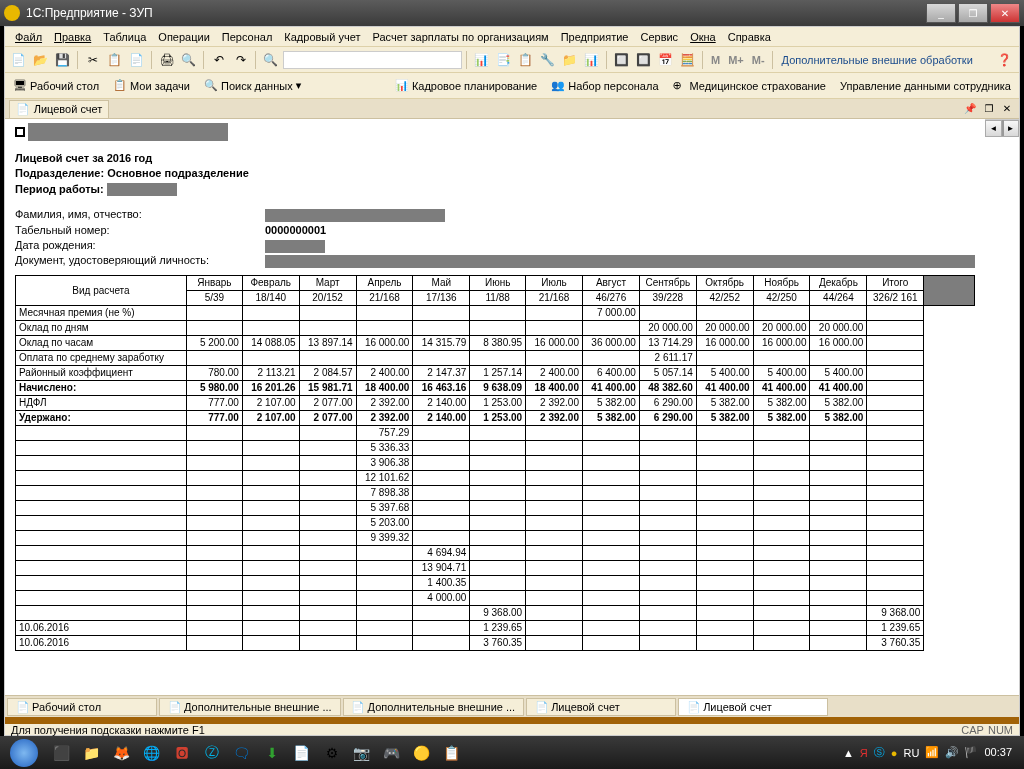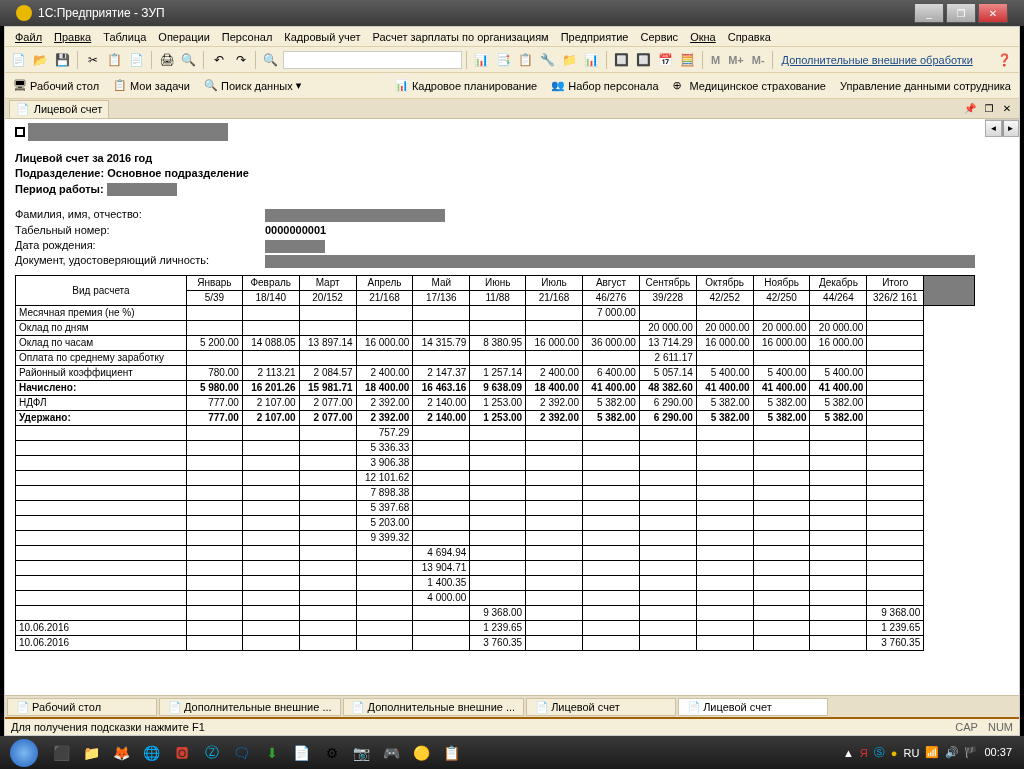--- a/index.html
+++ b/index.html
@@ -1,39 +1,39 @@
 <!DOCTYPE html>
 <html><head>
 <meta charset="utf-8">
 <style>
 * { margin: 0; padding: 0; box-sizing: border-box; }
 body { font-family: Tahoma, Arial, sans-serif; font-size: 11px; background: #000; width: 1024px; height: 769px; overflow: hidden; position: relative; }
 
 
-.win-titlebar { height: 26px; background: linear-gradient(#5c5c5c, #3a3a3a); display: flex; align-items: center; padding: 0 16px; color: #fff; font-size: 12px; }
+.win-titlebar { height: 26px; background: linear-gradient(#5c5c5c, #3a3a3a); display: flex; align-items: center; padding: 0 4px; color: #fff; font-size: 12px; }
 .win-titlebar .icon-1c { width: 16px; height: 16px; background: #e8b800; border-radius: 50%; margin-right: 6px; }
 .win-buttons { margin-left: auto; display: flex; }
 .win-btn { width: 30px; height: 20px; background: linear-gradient(#d8d8d8,#a8a8a8); border: 1px solid #555; margin-left: 2px; display: flex; align-items: center; justify-content: center; font-size: 10px; }
 .win-btn.close { background: linear-gradient(#e88,#c33); color: #fff; }
 
 
 .app { position: absolute; top: 26px; left: 4px; right: 4px; bottom: 33px; background: #f5eed8; display: flex; flex-direction: column; border: 1px solid #ccc; }
 
 
 .menu-bar { height: 20px; background: #f5eed8; display: flex; align-items: center; padding: 0 4px; font-size: 11px; border-bottom: 1px solid #ddd0a8; }
 .menu-item { padding: 2px 6px; cursor: pointer; }
 .menu-item u { text-decoration: underline; }
 
 
 .toolbar { height: 26px; background: #f5eed8; display: flex; align-items: center; padding: 2px 4px; border-bottom: 1px solid #ddd0a8; gap: 2px; }
 .tb-btn { width: 20px; height: 20px; display: flex; align-items: center; justify-content: center; cursor: pointer; font-size: 12px; }
 .tb-sep { width: 2px; height: 18px; border-left: 1px solid #ccc0a0; margin: 0 2px; }
 .tb-search { flex: 0 0 80px; height: 18px; border: 1px solid #ccc; background: #fff; }
 .tb-m { font-weight: bold; color: #888; padding: 0 3px; cursor: pointer; }
-.tb-link { color: #1a4b8c; cursor: pointer; padding: 0 4px; text-decoration: underline; }
+.tb-link { color: #1a4b8c; cursor: pointer; padding: 0 4px; }
 
 
 .nav-bar { height: 26px; background: #f5eed8; display: flex; align-items: center; padding: 2px 4px; border-bottom: 1px solid #ddd0a8; gap: 6px; font-size: 11px; }
 .nav-item { display: flex; align-items: center; gap: 3px; cursor: pointer; padding: 2px 4px; }
 .nav-icon { width: 14px; height: 14px; }
 .nav-sep { flex: 1; }
 
 
 .tab-bar { height: 20px; background: #e8dfc8; display: flex; align-items: center; padding: 0 4px; font-size: 11px; border-bottom: 1px solid #ccc0a0; }
 .tab-active { display: flex; align-items: center; gap: 4px; padding: 2px 6px; background: #f5eed8; border: 1px solid #ccc0a0; border-bottom: none; }
@@ -66,22 +66,22 @@
 .hscroll-track { flex: 1; background: #e8e8e8; position: relative; }
 .hscroll-thumb { position: absolute; left: 0; width: 70%; height: 100%; background: linear-gradient(#e0e0e0,#c0c0c0); border: 1px solid #999; }
 
 
 .bottom-tabs { height: 22px; background: #e8dfc8; display: flex; align-items: center; padding: 0 2px; font-size: 11px; border-top: 1px solid #ccc0a0; }
 .bottom-tab { display: flex; align-items: center; gap: 4px; padding: 2px 8px; border: 1px solid #ccc0a0; background: #f5eed8; margin-right: 2px; cursor: pointer; min-width: 150px; }
 .bottom-tab.active { background: #fff; }
 .bottom-tab-icon { width: 12px; height: 12px; }
 
 
-.status-bar { height: 18px; background: #f5eed8; display: flex; align-items: center; padding: 0 6px; font-size: 11px; border-top: 2px solid #a16207; }
-.status-right { margin-left: auto; display: flex; gap: 10px; color: #666; }
+.status-bar { height: 18px; background: #f5eed8; display: flex; align-items: center; padding: 0 6px; font-size: 11px; border-top: 7px solid #a16207; }
+.status-right { margin-left: auto; display: flex; gap: 4px; color: #666; }
 
 
 .taskbar { position: absolute; bottom: 0; left: 0; right: 0; height: 33px; background: linear-gradient(#3a3a3a,#1a1a1a); display: flex; align-items: center; padding: 0 4px; }
 .start-btn { width: 40px; height: 30px; display: flex; align-items: center; justify-content: center; }
 .start-orb { width: 28px; height: 28px; border-radius: 50%; background: radial-gradient(#7eb8f0,#2060c0); }
 .task-icons { display: flex; gap: 2px; margin-left: 4px; }
 .task-icon { width: 28px; height: 28px; display: flex; align-items: center; justify-content: center; font-size: 14px; cursor: pointer; }
 .tray { margin-left: auto; display: flex; align-items: center; gap: 6px; color: #fff; font-size: 11px; padding-right: 8px; }
 .clock { text-align: center; line-height: 1.1; }
 </style>

